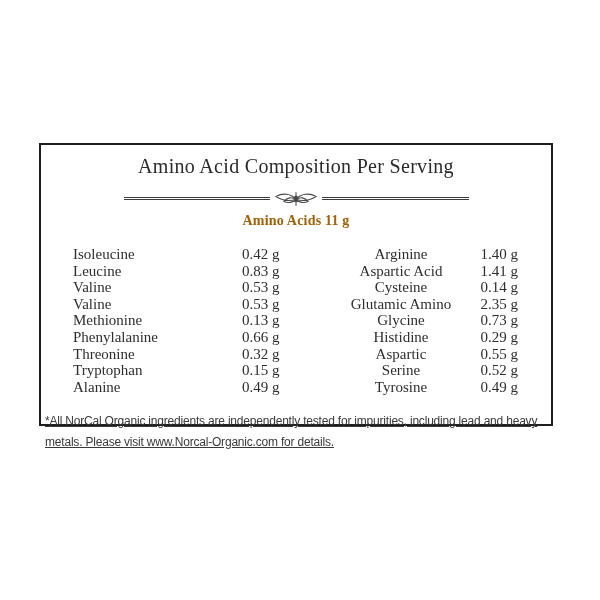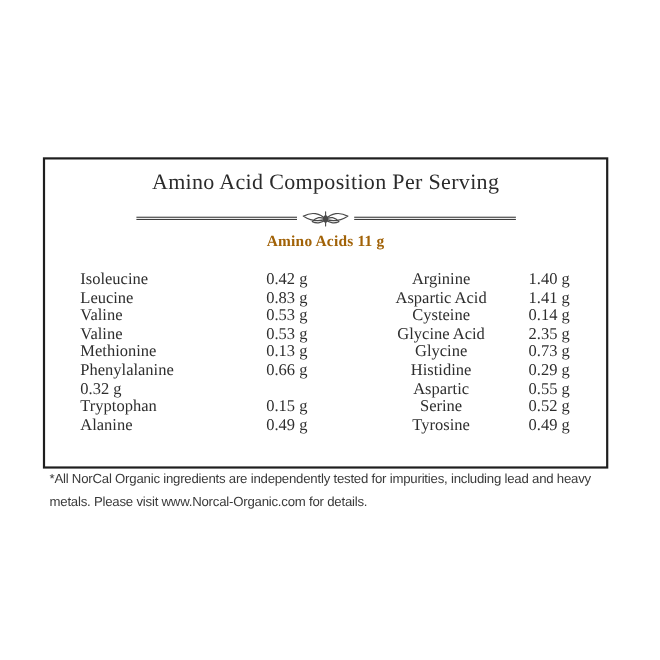--- a/index.html
+++ b/index.html
@@ -63,26 +63,27 @@
     line-height:16.6px;
     height:16.6px;
     white-space:nowrap;
     color:#2e2e2e;
   }
   .col-left  .amino-name { width:169px; }
   .col-right .amino-name { width:159px;text-align:center; }
   .amino-value { }
   .footnote {
     position:absolute;
-    left:45px; top:425px;
+    left:45px; top:411px;
     font-family:"Liberation Sans", sans-serif;
     font-size:12px;
     letter-spacing:-0.2px;
     line-height:20.5px;
     color:#3a3a3a;
+    text-decoration:underline;
   }
   .footnote-line { white-space:nowrap; }
 </style>
 </head>
 <body>
 
 <div class="label-box">
 
   <div class="title">Amino Acid Composition Per Serving</div>
 
@@ -124,20 +125,21 @@
       </div>
       <div class="amino-row">
         <span class="amino-name">Methionine</span>
         <span class="amino-value">0.13 g</span>
       </div>
       <div class="amino-row">
         <span class="amino-name">Phenylalanine</span>
         <span class="amino-value">0.66 g</span>
       </div>
       <div class="amino-row">
+        <span class="amino-name">Threonine</span>
         <span class="amino-value">0.32 g</span>
       </div>
       <div class="amino-row">
         <span class="amino-name">Tryptophan</span>
         <span class="amino-value">0.15 g</span>
       </div>
       <div class="amino-row">
         <span class="amino-name">Alanine</span>
         <span class="amino-value">0.49 g</span>
       </div>
@@ -150,21 +152,21 @@
       </div>
       <div class="amino-row">
         <span class="amino-name">Aspartic Acid</span>
         <span class="amino-value">1.41 g</span>
       </div>
       <div class="amino-row">
         <span class="amino-name">Cysteine</span>
         <span class="amino-value">0.14 g</span>
       </div>
       <div class="amino-row">
-        <span class="amino-name">Glycine Acid</span>
+        <span class="amino-name">Glutamic Amino</span>
         <span class="amino-value">2.35 g</span>
       </div>
       <div class="amino-row">
         <span class="amino-name">Glycine</span>
         <span class="amino-value">0.73 g</span>
       </div>
       <div class="amino-row">
         <span class="amino-name">Histidine</span>
         <span class="amino-value">0.29 g</span>
       </div>

